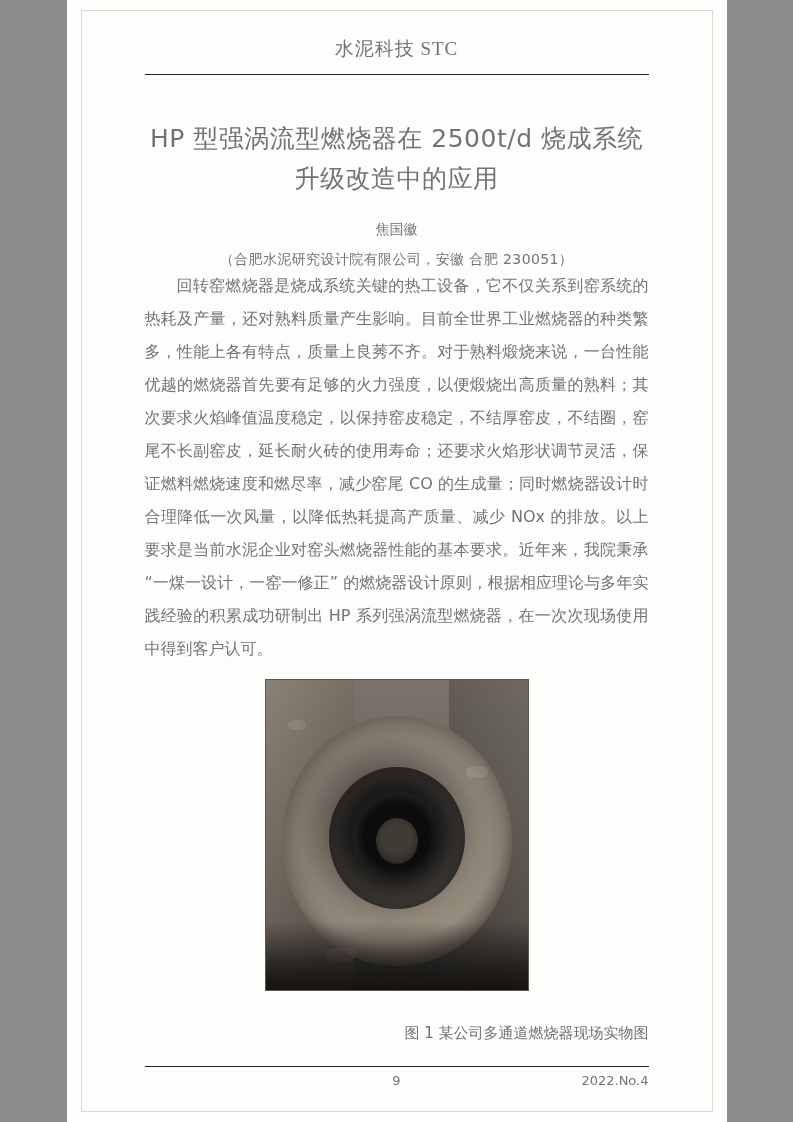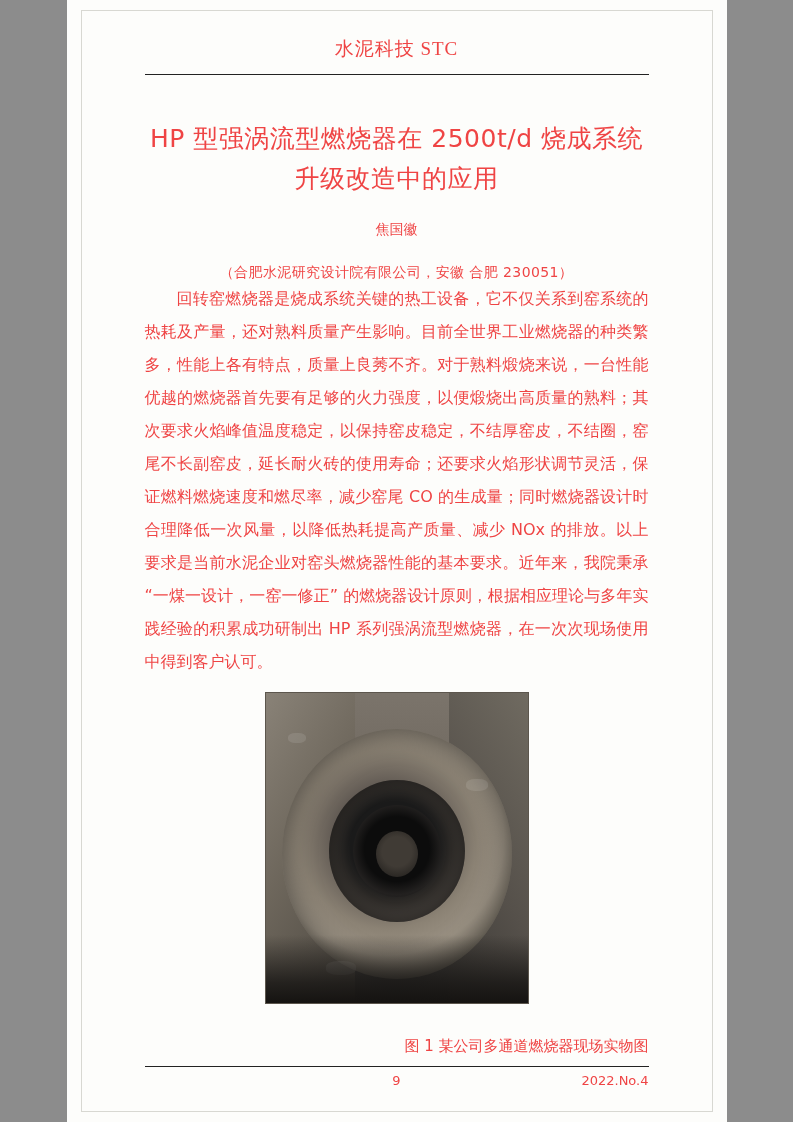--- a/index.html
+++ b/index.html
@@ -8,21 +8,21 @@
     background: #8c8c8c;
   }
   .page {
     width: 660px;
     height: 1122px;
     background: #fdfdfb;
     position: relative;
     margin: 0 auto;
     box-sizing: border-box;
     font-family: "Liberation Serif", "DejaVu Serif", serif;
-    color: #ef4444;
+    color: #737373;
     overflow: hidden;
   }
   .sheet-border {
     position: absolute;
     left: 14px;
     top: 10px;
     right: 14px;
     bottom: 10px;
     border: 1px solid #d8d8d2;
     pointer-events: none;
@@ -59,21 +59,21 @@
     display: block;
     text-align: center;
   }
   .author {
     margin-top: 22px;
     text-align: center;
     font-size: 14px;
     font-family: Liberation Serif, serif;
   }
   .affil {
-    margin-top: 25px;
+    margin-top: 12px;
     text-align: center;
     font-size: 14px;
     letter-spacing: 0.4px;
     font-family: "DejaVu Sans", "Liberation Sans", sans-serif;
   }
   
   .sec-head {
     margin-top: 20px;
     font-size: 17px;
     font-weight: bold;

